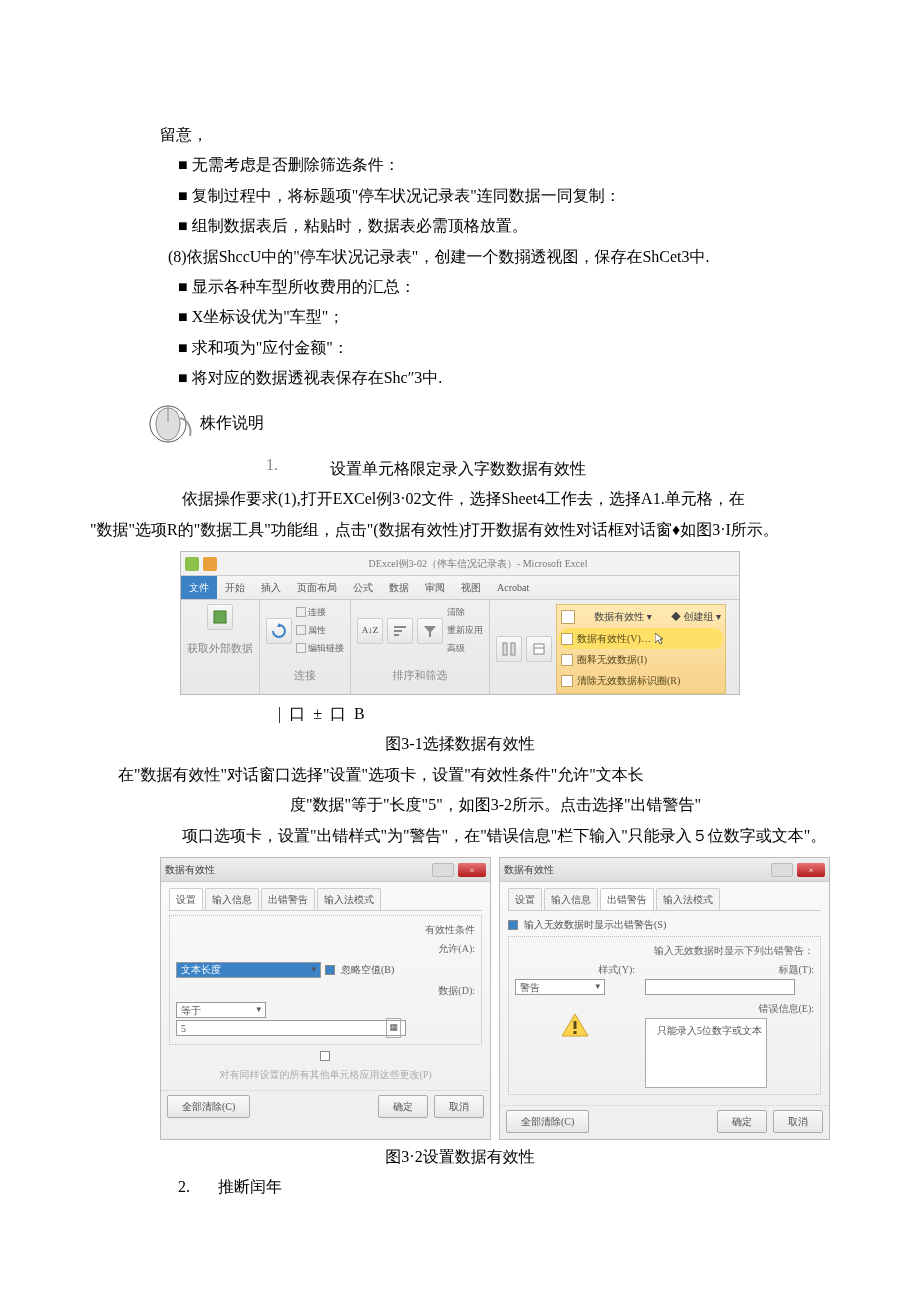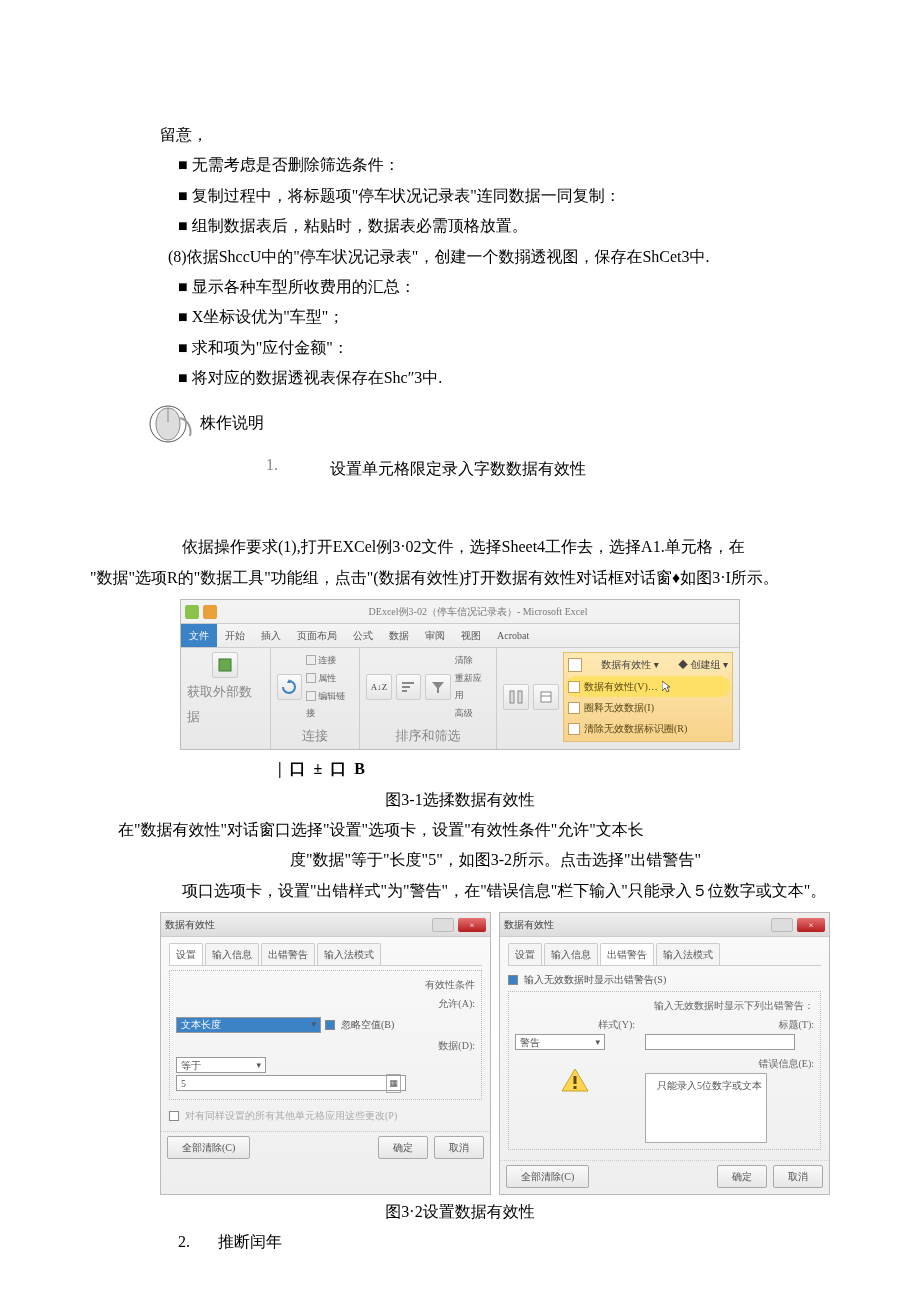--- a/index.html
+++ b/index.html
@@ -13,52 +13,52 @@
       padding: 120px 90px 60px 90px;
     }
     .line { margin-left: 70px; }
     .bullet { margin-left: 88px; }
     .bullet::before { content: "■  "; }
     .paren { margin-left: 78px; }
     .mouse-row { display: flex; align-items: center; margin: 8px 0 4px 56px; }
     .mouse-icon svg { display: block; }
     .num-list { margin-left: 176px; color: #888; }
     .h-sub { margin-left: 240px; }
-    .para-indent { text-indent: 2em; margin-left: 60px; margin-top: 48px; }
+    .para-indent { text-indent: 2em; margin-left: 60px; }
     .para-flush { margin-left: 0; }
 
     .ribbon-wrap { width: 560px; margin: 6px auto 4px auto; }
     .ribbon {
       border: 1px solid #bbb; background: linear-gradient(#f3f3f3,#e8e8e8);
       font-size: 10px; color: #444;
     }
     .ribbon-title { display: flex; align-items: center; padding: 2px 4px; border-bottom: 1px solid #ccc; }
     .ribbon-title .logo { width: 14px; height: 14px; background: #8bc34a; border-radius: 2px; margin-right: 4px; }
     .ribbon-title .min { width: 14px; height: 14px; background: #e8a13a; border-radius: 2px; margin-right: 4px; }
     .ribbon-title .tt { flex: 1; text-align: center; color: #7a7a7a; font-size: 10px; }
     .tabs { display: flex; background: linear-gradient(#f5f5f5,#ececec); border-bottom: 1px solid #ccc; }
     .tab { padding: 2px 8px; color: #555; }
     .tab.active { background: #3b82c7; color: #fff; }
     .groups { display: flex; }
     .group { border-right: 1px solid #ccc; padding: 4px 6px 0 6px; display: flex; flex-direction: column; align-items: center; }
     .group-inner { display: flex; gap: 4px; align-items: center; }
     .big-btn { width: 26px; height: 26px; background: linear-gradient(#fafafa,#e6e6e6); border: 1px solid #ccc; border-radius: 2px; display: flex; align-items: center; justify-content: center; }
-    .grp-label { font-size: 13px; color: #888; margin-top: 2px; }
+    .grp-label { font-size: 11px; color: #888; margin-top: 8px; }
     .mini-list { display: flex; flex-direction: column; font-size: 9px; color: #666; gap: 1px; }
     .sm-ic { display: inline-block; width: 10px; height: 10px; border: 1px solid #aaa; background: #eee; margin-right: 2px; vertical-align: -2px; }
     .dv-panel { background: linear-gradient(#ffe9b3,#f7d28a); border: 1px solid #e0c070; width: 170px; padding: 2px 2px; }
     .dv-row { display: flex; align-items: center; padding: 1px 2px; color: #5a4a1a; border-radius: 9px; }
     .dv-row.hi { background: #ffe066; }
     .dv-ic { width: 12px; height: 12px; border: 1px solid #c0a060; background: #fff; margin-right: 4px; }
     .dv-title { display: flex; align-items: center; gap: 4px; padding: 0 2px 2px 2px; }
     .dv-title .sq { width: 14px; height: 14px; background: #fff; border: 1px solid #c0a060; }
     .dv-title .txt { flex: 1; text-align: center; }
     .cursor-ic { display: inline-block; width: 8px; height: 12px; margin-left: 4px; }
     .cursor-ic svg { display: block; }
-    .code-like { margin-left: 188px; letter-spacing: 2px; font-family: SimSun, serif; font-weight: bold;}
+    .code-like { margin-left: 188px; letter-spacing: 2px; font-family: SimSun, serif;}
     .fig-cap { text-align: center; }
 
     .dialogs { display: flex; gap: 8px; margin: 6px 0 2px 70px; }
     .dlg { width: 350px; border: 1px solid #bbb; background: linear-gradient(#fafafa,#eee); font-size: 10px; color: #555; }
     .dlg-title { display: flex; background: linear-gradient(#f0f0f0,#dcdcdc); border-bottom: 1px solid #ccc; padding: 2px 4px; align-items: center; }
     .dlg-title .tt { flex: 1; color: #444; }
     .dlg-title .x { width: 28px; height: 14px; background: linear-gradient(#e57373,#b71c1c); color: #fff; text-align: center; line-height: 14px; font-size: 9px; border-radius: 2px; margin-left: 4px; }
     .dlg-title .mn { width: 22px; height: 14px; background: #ddd; border: 1px solid #bbb; border-radius: 2px; }
     .dlg-body { padding: 6px 8px 4px 8px; }
     .dlg-tabs { display: flex; border-bottom: 1px solid #ccc; margin-bottom: 4px; }
@@ -263,21 +263,21 @@
               <span class="arrow">▾</span>
           </div>
         </div>
         <div class="fld-row">
           <div class="combo lg">
             <span>5</span>
             <span class="arrow" style="border:1px solid #aaa;padding:0 2px;">▦</span>
           </div>
         </div>
       </div>
-      <div class="fld-row" style="color:#aaa;">
+      <div class="fld-row" style="color:#aaa;flex-direction:column;">
         <span class="chk"></span>
         <span>对有同样设置的所有其他单元格应用这些更改(P)</span>
       </div>
     </div>
     <div class="dlg-foot">
       <div class="btn">全部清除(C)</div>
       <div class="sp"></div>
       <div class="btn">确定</div>
       <div class="btn">取消</div>
     </div>

